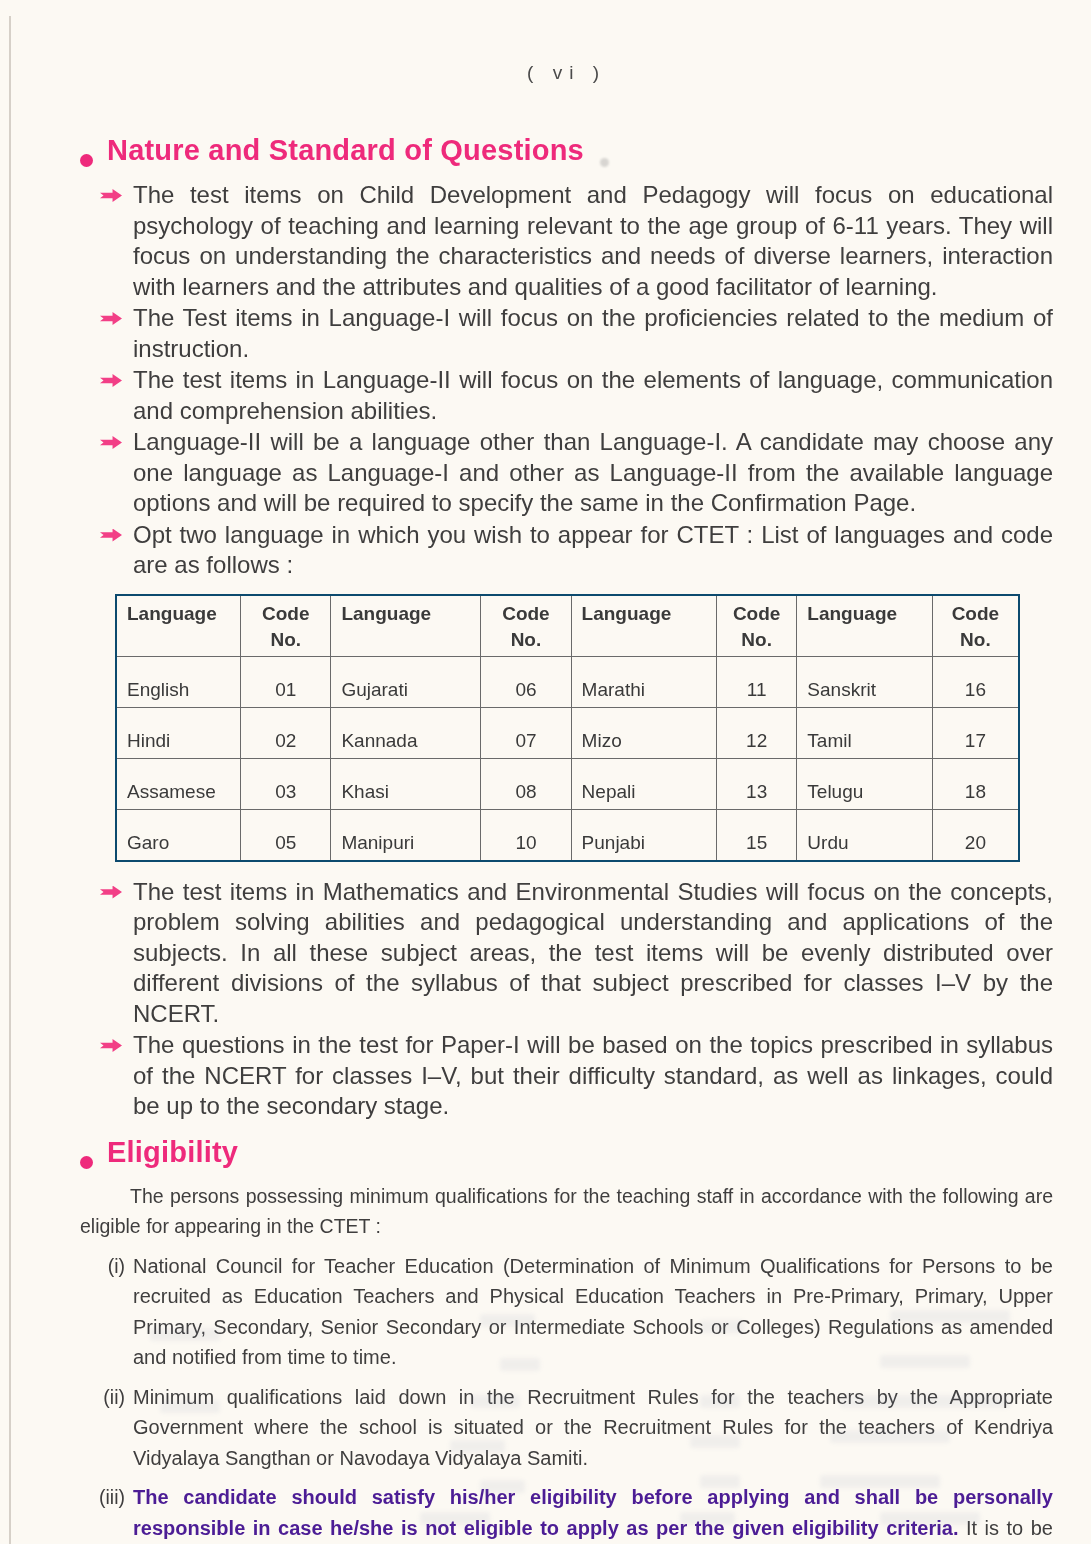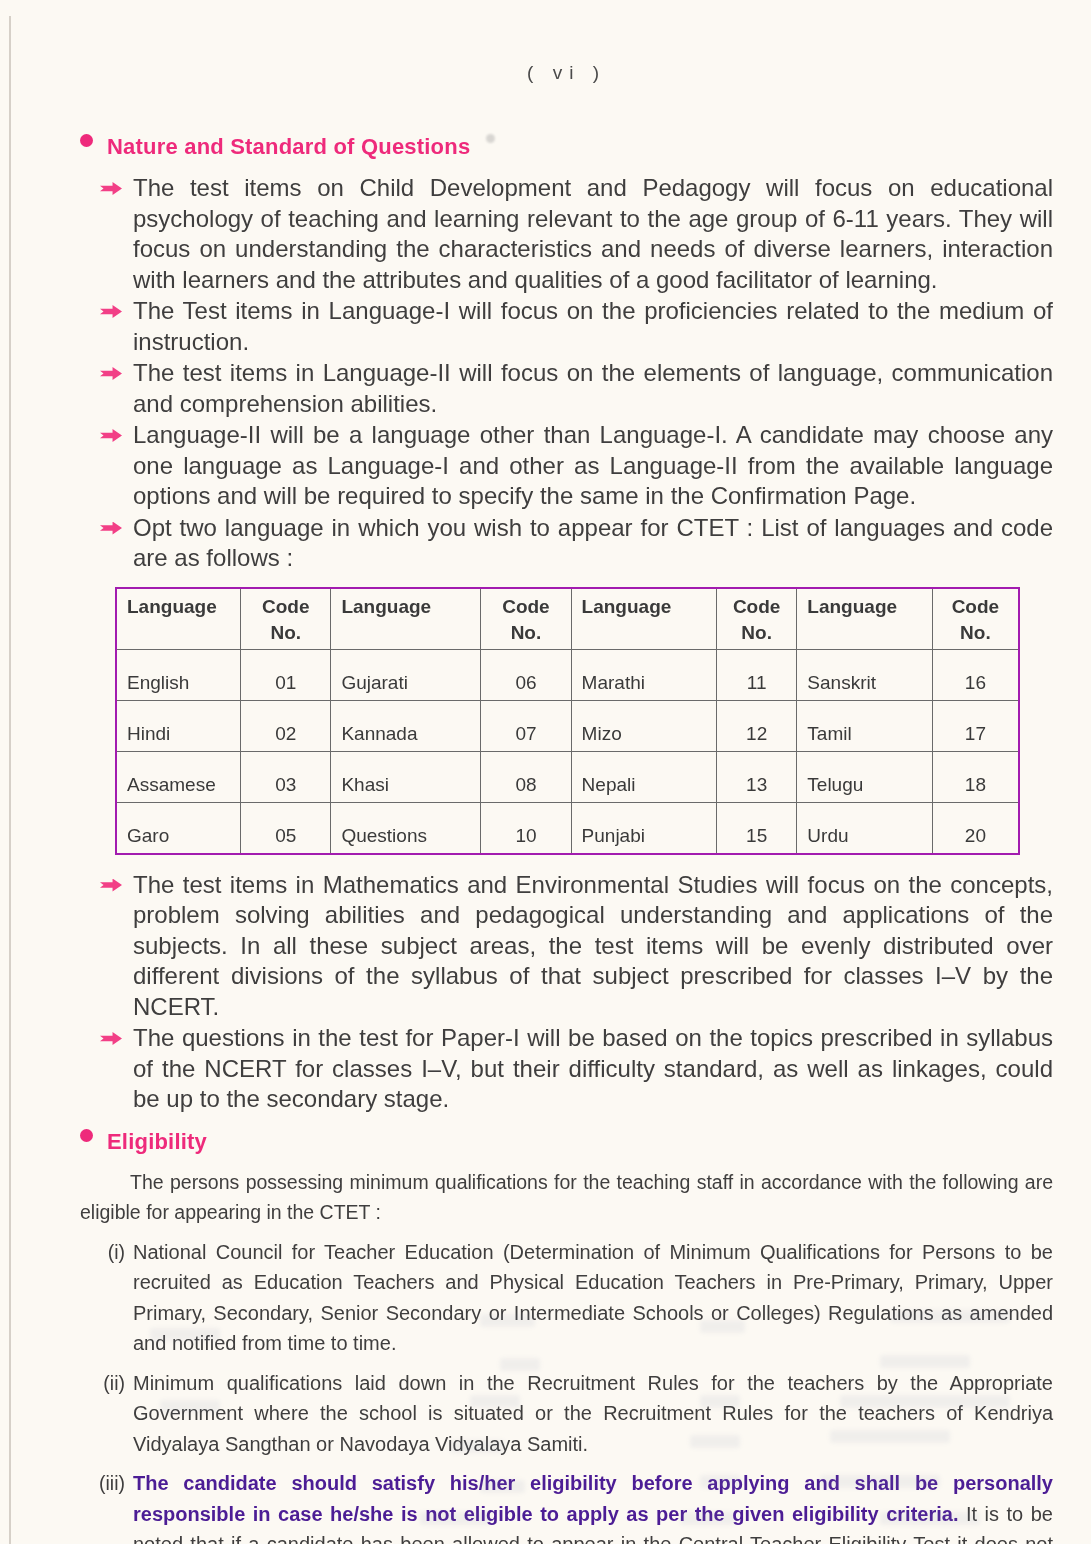--- a/index.html
+++ b/index.html
@@ -20,23 +20,23 @@
   }
   .scan-edge{
     position:absolute;left:9px;top:16px;bottom:0;width:2px;
     background:#d6d0c8;
   }
   .content{position:relative;padding:62px 38px 0 80px;}
   .page-number{
     text-align:center;font-size:19px;letter-spacing:7px;color:#4a4a4a;
   }
   .section-heading{
-    display:flex;align-items:flex-start;
+    display:flex;align-items:flex-end;
     margin:50px 0 0 0;
-    font-size:22px;font-weight:bold;color:var(--pink);
+    font-size:29px;font-weight:bold;color:var(--pink);
     letter-spacing:.2px;
   }
   .section-heading .dot{
     flex:none;width:13px;height:13px;border-radius:50%;
     background:var(--pink);margin-right:14px;
   }
   .section-heading .smudge{
     width:9px;height:9px;border-radius:50%;
     background:#8d8d8d;opacity:.32;filter:blur(1px);margin-left:16px;
   }
@@ -46,21 +46,21 @@
     flex:none;width:22px;height:13px;margin:9px 11px 0 0;
     background:var(--pink-arrow);
     clip-path:polygon(0 28%, 57% 28%, 57% 0, 100% 50%, 57% 100%, 57% 72%, 0 72%, 16% 50%);
   }
   .bullet-item p{
     margin:0;font-size:24px;line-height:30.5px;text-align:justify;
   }
   .table-wrap{margin:13px 0 15px 35px;}
   table{
     border-collapse:collapse;width:905px;font-size:19px;
-    border:2px solid #a21caf;color:#3a3a3a;
+    border:2px solid #0c4a6e;color:#3a3a3a;
   }
   th,td{border:1px solid var(--border);}
   th{font-weight:bold;vertical-align:top;line-height:26px;}
   th.col-lang{text-align:left;padding:5px 6px 3px 10px;}
   th.col-code{text-align:center;padding:5px 2px 3px;}
   td{padding:20px 6px 4px 10px;height:26px;line-height:26px;}
   td.col-code{text-align:center;padding-left:2px;padding-right:2px;}
   .intro{
     margin:12px 0 0;font-size:19.5px;line-height:30.5px;
     text-align:justify;text-indent:50px;
@@ -183,21 +183,21 @@
               <td class="col-lang">Khasi</td>
               <td class="col-code">08</td>
               <td class="col-lang">Nepali</td>
               <td class="col-code">13</td>
               <td class="col-lang">Telugu</td>
               <td class="col-code">18</td>
             </tr>
             <tr>
               <td class="col-lang">Garo</td>
               <td class="col-code">05</td>
-              <td class="col-lang">Questions</td>
+              <td class="col-lang">Manipuri</td>
               <td class="col-code">10</td>
               <td class="col-lang">Punjabi</td>
               <td class="col-code">15</td>
               <td class="col-lang">Urdu</td>
               <td class="col-code">20</td>
             </tr>
           </tbody>
         </table>
     </div>
 

